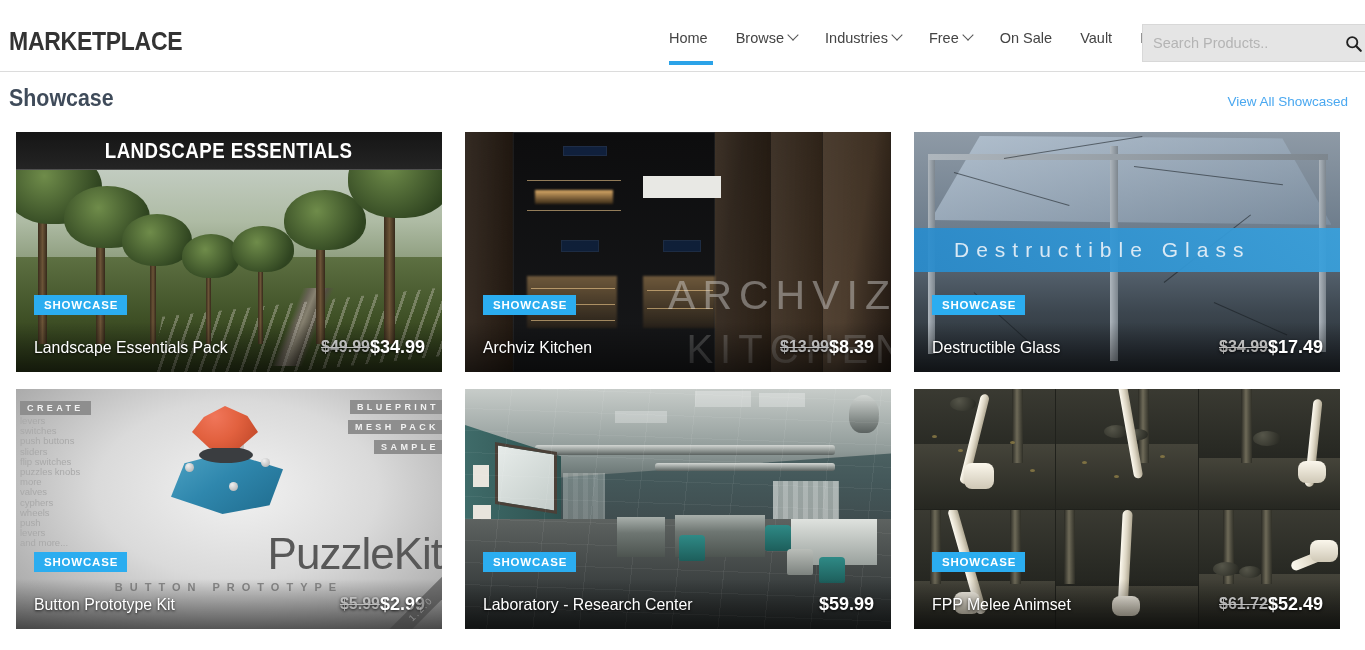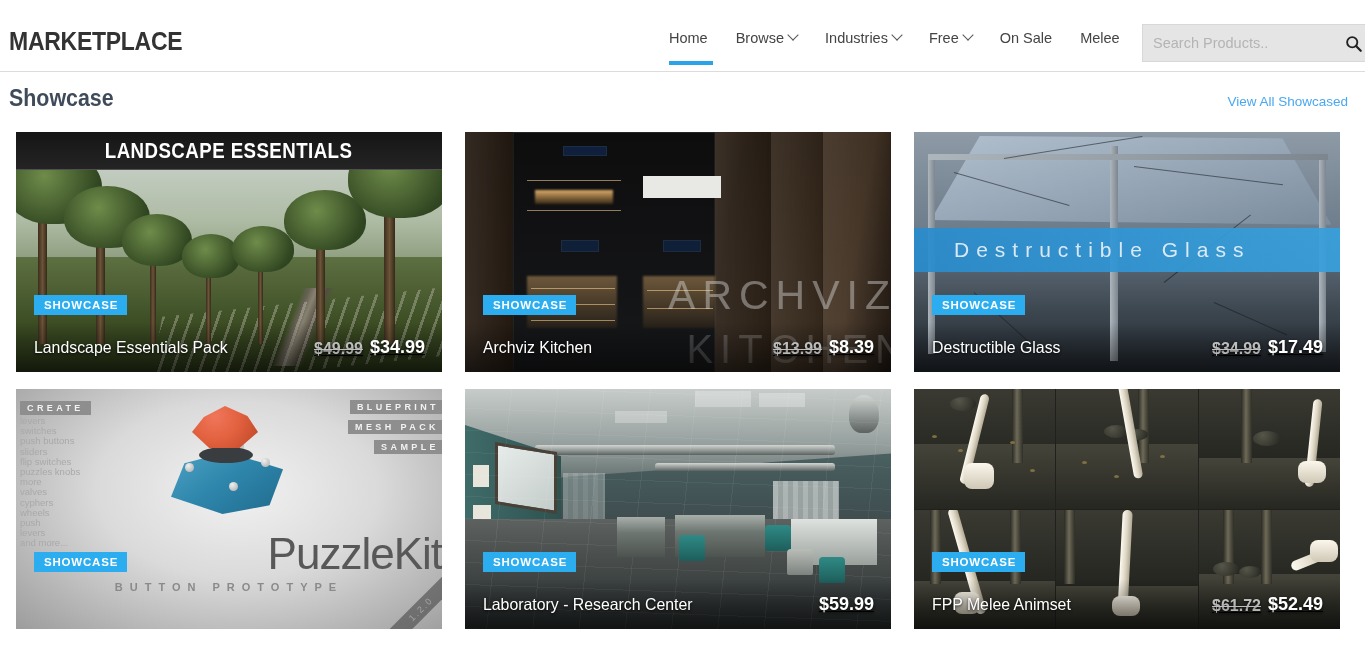--- a/index.html
+++ b/index.html
@@ -158,21 +158,21 @@
     z-index:6;
   }
   .card-name {
     font-size:16.5px;
     color:#ffffff;
     text-shadow:0 1px 3px rgba(0,0,0,.85);
     white-space:nowrap;
     transform:scaleX(0.96);
     transform-origin:left center;
   }
-  .price-box { display:flex; align-items:flex-end; gap:7px; white-space:nowrap;text-decoration:underline; }
+  .price-box { display:flex; align-items:center; white-space:nowrap; }
   .price-old {
     font-size:16px;
     font-weight:700;
     color:#bdbdbd;
     text-decoration:line-through;
     text-shadow:0 1px 3px rgba(0,0,0,.8);
   }
   .price-new {
     font-size:18px;
     font-weight:700;
@@ -322,21 +322,21 @@
       <i class="caret"></i>
     </div>
     <div class="nav-item">
       <span>Free</span>
       <i class="caret"></i>
     </div>
     <div class="nav-item">
       <span>On Sale</span>
     </div>
     <div class="nav-item">
-      <span>Melee</span>
+      <span>Vault</span>
     </div>
     <div class="nav-item">
       <span>Help</span>
     </div>
   </nav>
 
   <div class="search-wrap">
     <input class="search-input" type="text" placeholder="Search Products.." style="">
     <button class="search-btn">
       <svg width="17" height="17" viewBox="0 0 20 20">
@@ -497,20 +497,27 @@
         <div class="btn-cap"></div>
         <div class="btn-bolt" style="left:169px;top:74px;"></div>
         <div class="btn-bolt" style="left:245px;top:69px;"></div>
         <div class="btn-bolt" style="left:213px;top:93px;"></div>
         <div class="pk-title">PuzzleKit</div>
         <div class="pk-sub">BUTTON  PROTOTYPE</div>
       </div>
     </div>
     <div class="badge">SHOWCASE</div>
     <div class="ribbon">1.2.0</div>
+    <div class="card-footer">
+      <div class="card-name">Button Prototype Kit</div>
+      <div class="price-box">
+        <span class="price-old">$5.99</span>
+        <span class="price-new">$2.99</span>
+      </div>
+    </div>
   </div>
 
   <div class="card">
     <div class="thumb">
       <div class="art-lab">
         <div class="lab-ceiling"></div>
         <div class="lab-panel" style="left:230px;top:2px;width:56px;height:16px;"></div>
         <div class="lab-panel" style="left:294px;top:4px;width:46px;height:14px;"></div>
         <div class="lab-panel" style="left:150px;top:22px;width:52px;height:12px;"></div>
         <div class="lab-duct" style="left:70px;top:56px;width:300px;height:10px;"></div>

